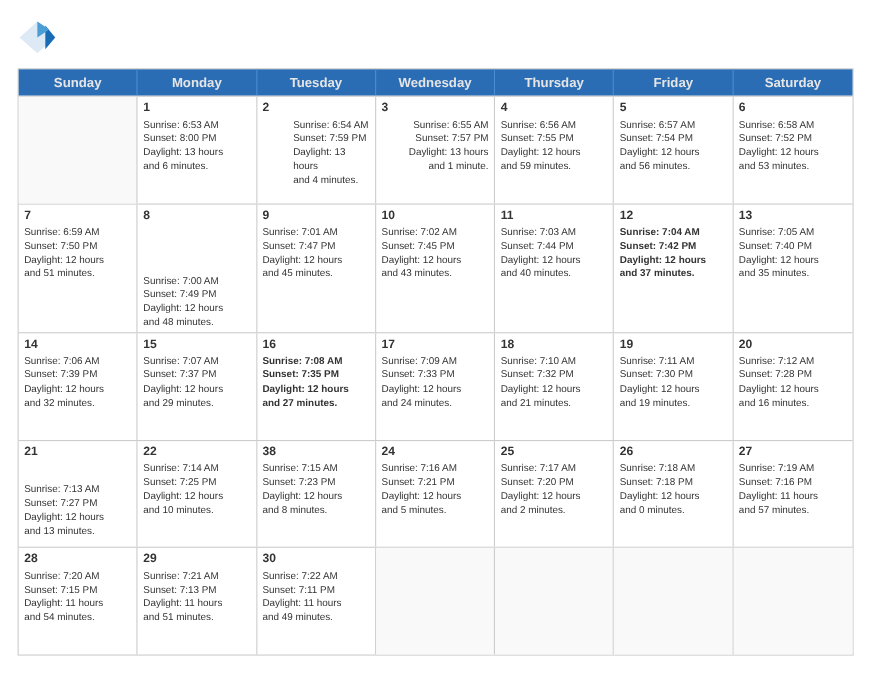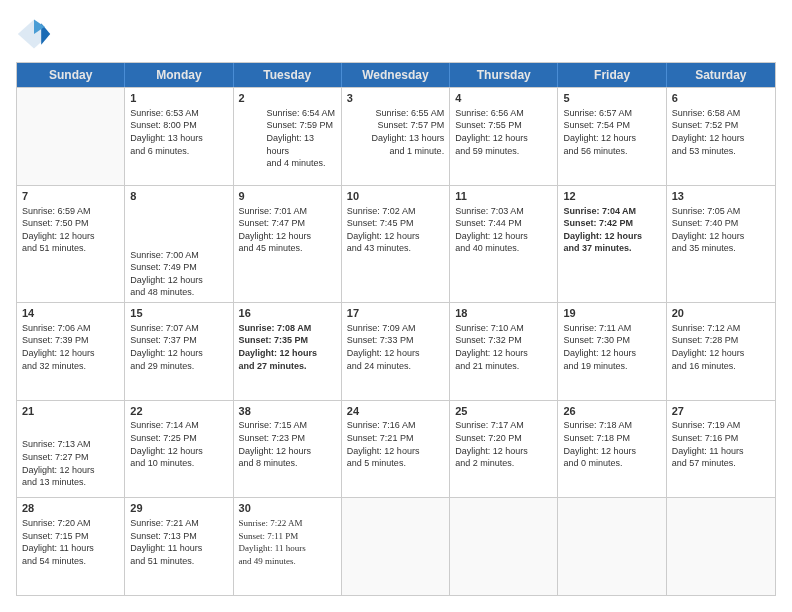--- a/index.html
+++ b/index.html
@@ -348,21 +348,21 @@
           </div>
           <div class="cal-cell">
             <span class="day-num">29</span>
             <div class="cell-text" style="white-space: pre-line;">Sunrise: 7:21 AM
 Sunset: 7:13 PM
 Daylight: 11 hours
 and 51 minutes.</div>
           </div>
           <div class="cal-cell">
             <span class="day-num">30</span>
-            <div class="cell-text" style="white-space: pre-line; font-family: Liberation Serif, serif;">Sunrise: 7:22 AM
+            <div class="cell-text" style="white-space: pre-line;">Sunrise: 7:22 AM
 Sunset: 7:11 PM
 Daylight: 11 hours
 and 49 minutes.</div>
           </div>
           <div class="cal-cell empty"></div>
           <div class="cal-cell empty"></div>
           <div class="cal-cell empty"></div>
           <div class="cal-cell empty"></div>
         </div>
       </div>

